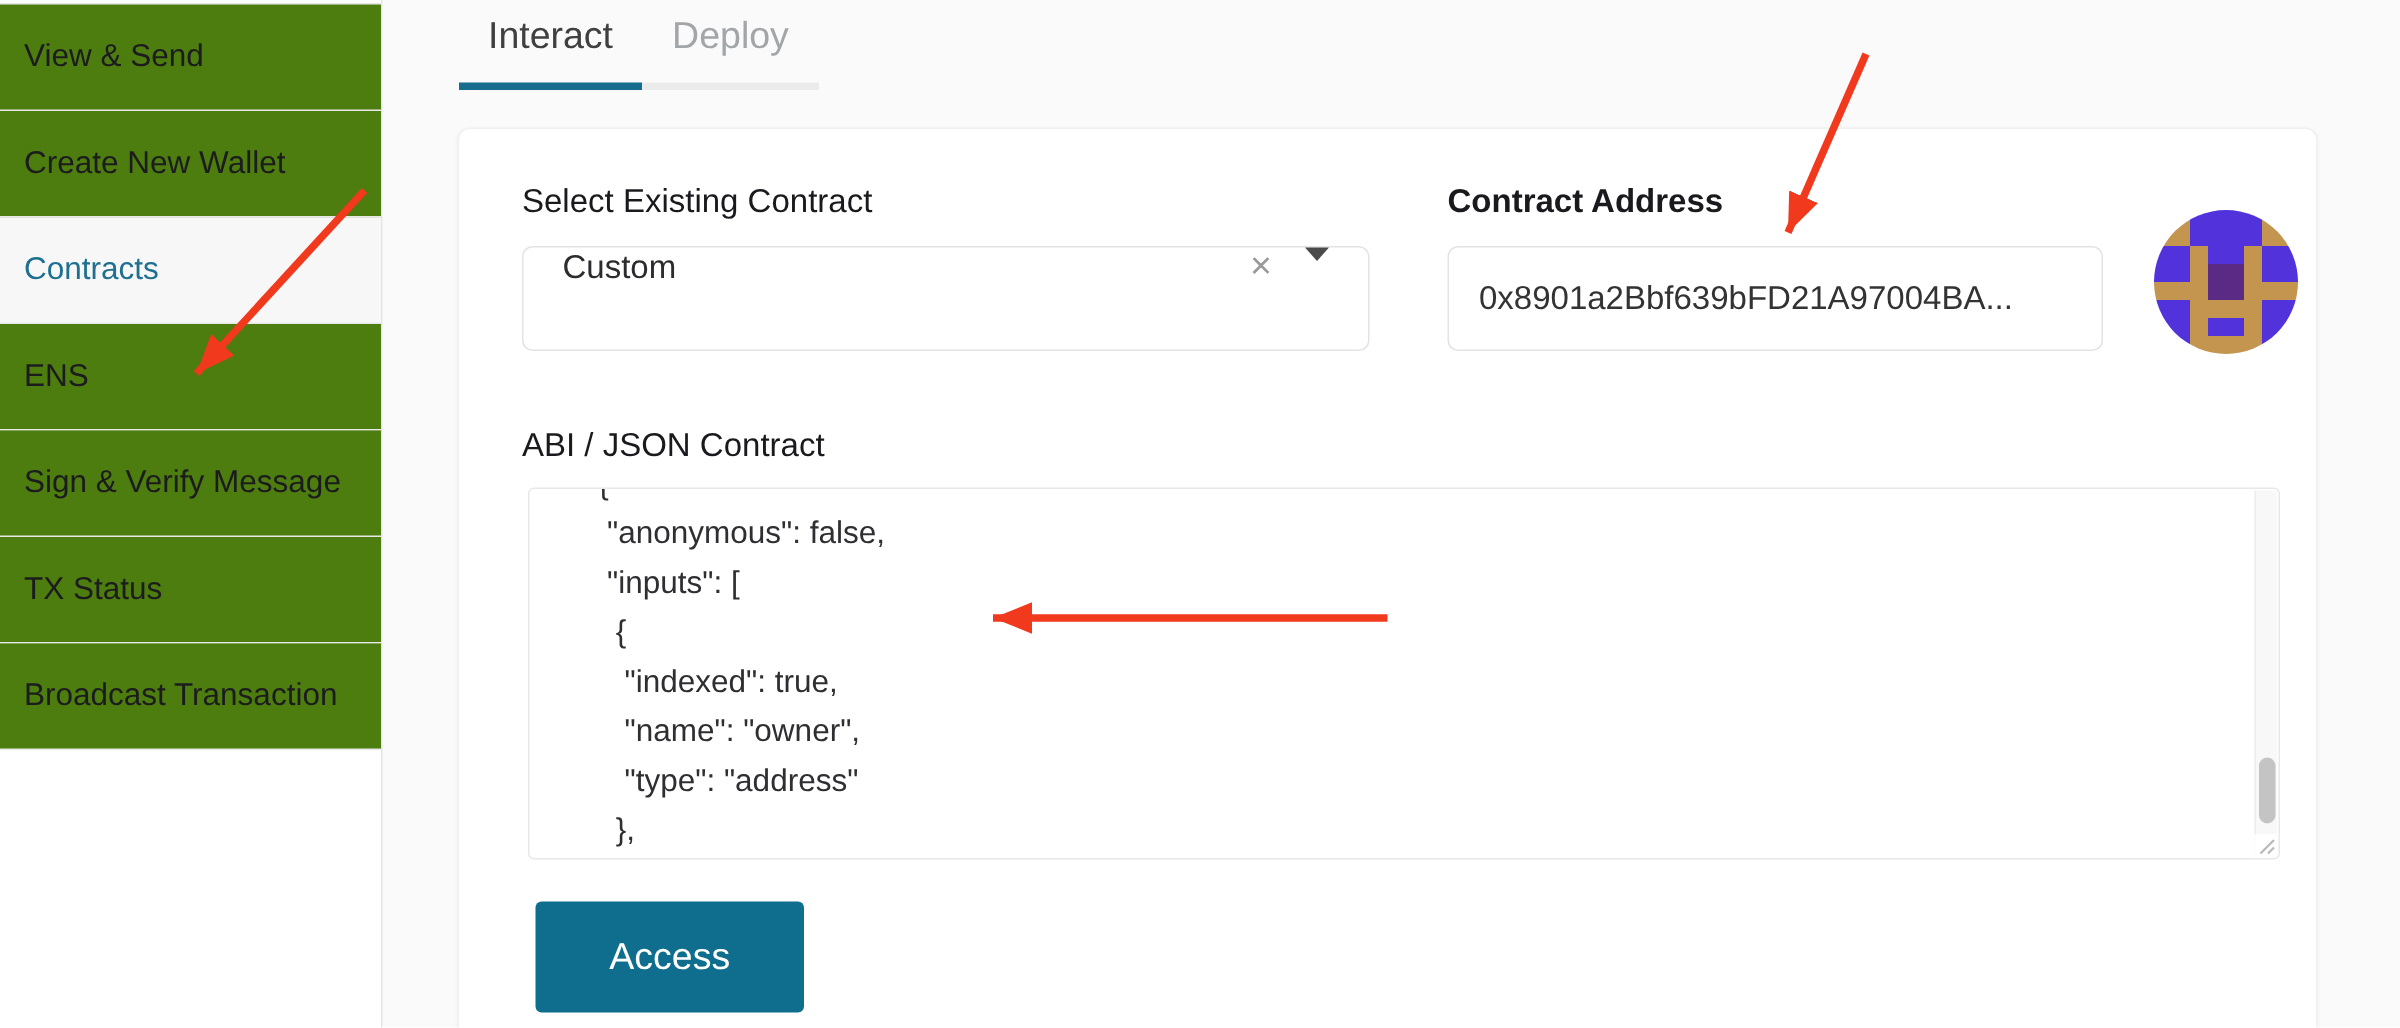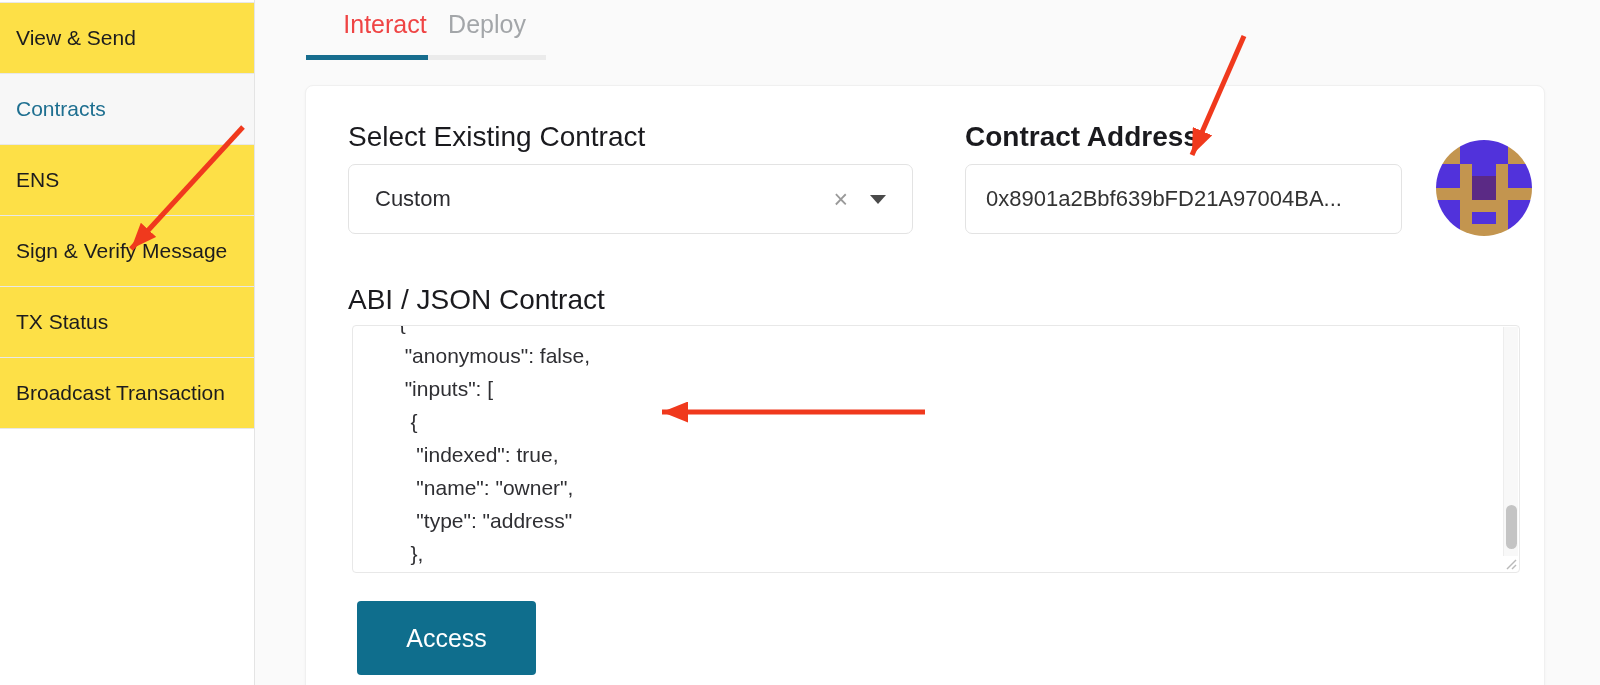--- a/index.html
+++ b/index.html
@@ -15,48 +15,48 @@
 
   
   .sidebar {
     position:absolute; left:0; top:0; width:255px; height:685px;
     background:#ffffff; border-right:1px solid #e4e4e4; z-index:5;
   }
   .sidebar-top-divider { height:3px; border-bottom:1px solid #e8e8e8; }
   .nav-item {
     height:71px; border-bottom:1px solid #e8e8e8;
     display:flex; align-items:center; padding-left:16px;
-    font-size:21px; color:#1c1c1e; cursor:pointer; background:#fde047;
+    font-size:21px; color:#1c1c1e; cursor:pointer; background:#4d7c0f;
   }
   .nav-item.active { background:#f7f7f7; color:#1e6f90; }
 
   
   .tab { position:absolute; top:10px; height:46px; display:flex; align-items:flex-start; justify-content:center; font-size:25px; cursor:pointer; z-index:4;}
-  .tab.t1 { left:324px; width:122px; color:#ef4444; }
+  .tab.t1 { left:306px; width:122px; color:#404040; }
   .tab.t2 { left:428px; width:118px; color:#a3a6a9; }
   .tab-underline { position:absolute; top:55px; height:5px; z-index:4; }
   .tab-underline.active { left:306px; width:122px; background:#176d8e; }
   .tab-underline.track  { left:428px; width:118px; background:#ebebeb; }
 
   
   .card {
     position:absolute; left:305px; top:85px; width:1240px; height:620px;
     background:#ffffff; border:1px solid #f0f0f0; border-radius:8px;
     box-shadow:0 1px 3px rgba(0,0,0,0.04); z-index:3;
   }
 
-  .field-label { position:absolute; font-size:28px; color:#1a1a1e; z-index:4; }
+  .field-label { position:absolute; font-size:22px; color:#1a1a1e; z-index:4; }
   .lbl-select  { left:348px; top:121px; }
   .lbl-address { left:965px; top:121px;font-weight:bold; }
   .lbl-abi     { left:348px; top:284px; }
 
   .select-box {
     position:absolute; left:348px; top:164px; width:565px; height:70px;
     background:#fff; border:1px solid #e3e3e3; border-radius:7px;
-    display:flex; align-items:center; padding:0 26px; z-index:4; cursor:pointer;
+    display:flex; padding:0 26px; z-index:4; cursor:pointer;
   }
   .select-value { font-size:22px; color:#2c2c30; }
   .clear-x { margin-left:auto; font-size:25px; color:#9a9a9a; line-height:1; cursor:pointer; }
   .caret-down { width:0; height:0; margin-left:22px; border-left:8px solid transparent; border-right:8px solid transparent; border-top:9px solid #4a4a4a; cursor:pointer; }
 
   .address-input {
     position:absolute; left:965px; top:164px; width:437px; height:70px;
     background:#fff; border:1px solid #e3e3e3; border-radius:7px;
     padding:0 20px; font-family:"Liberation Sans", sans-serif;
     font-size:22px; color:#333333; z-index:4; outline:none;
@@ -104,20 +104,23 @@
 </head>
 <body>
 
 <div class="main-bg"></div>
 
 <aside class="sidebar">
   <div class="sidebar-top-divider"></div>
   <nav>
       <div class="nav-item">
         <span>View &amp; Send</span>
+      </div>
+      <div class="nav-item">
+        <span>Create New Wallet</span>
       </div>
       <div class="nav-item active">
         <span>Contracts</span>
       </div>
       <div class="nav-item">
         <span>ENS</span>
       </div>
       <div class="nav-item">
         <span>Sign &amp; Verify Message</span>
       </div>

